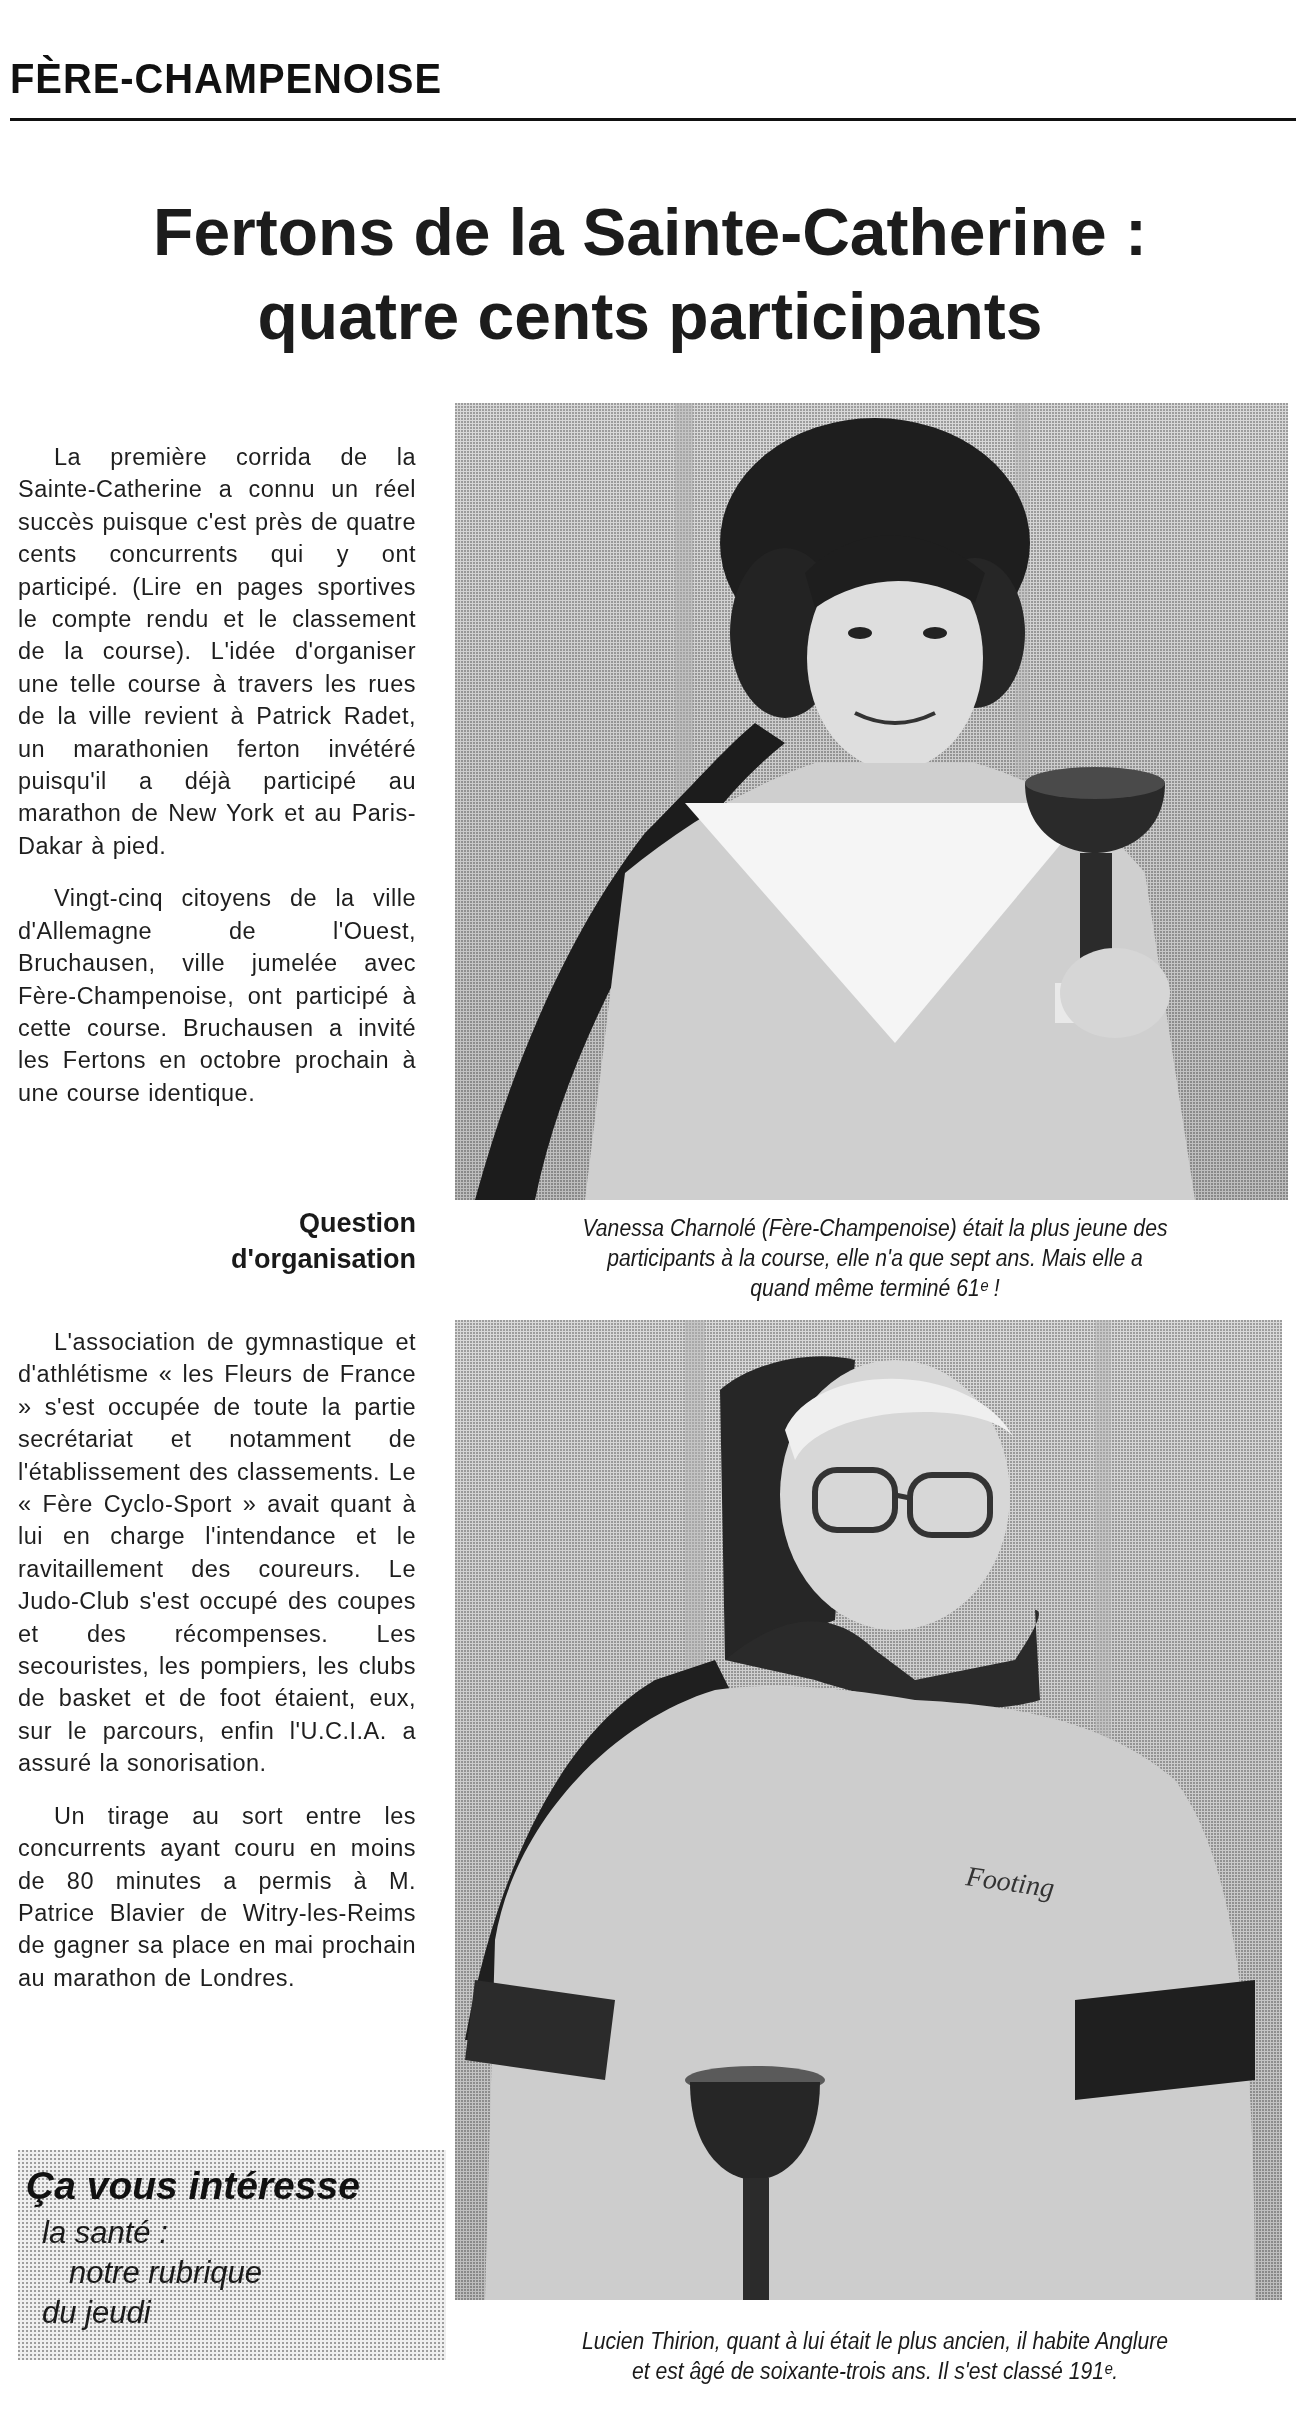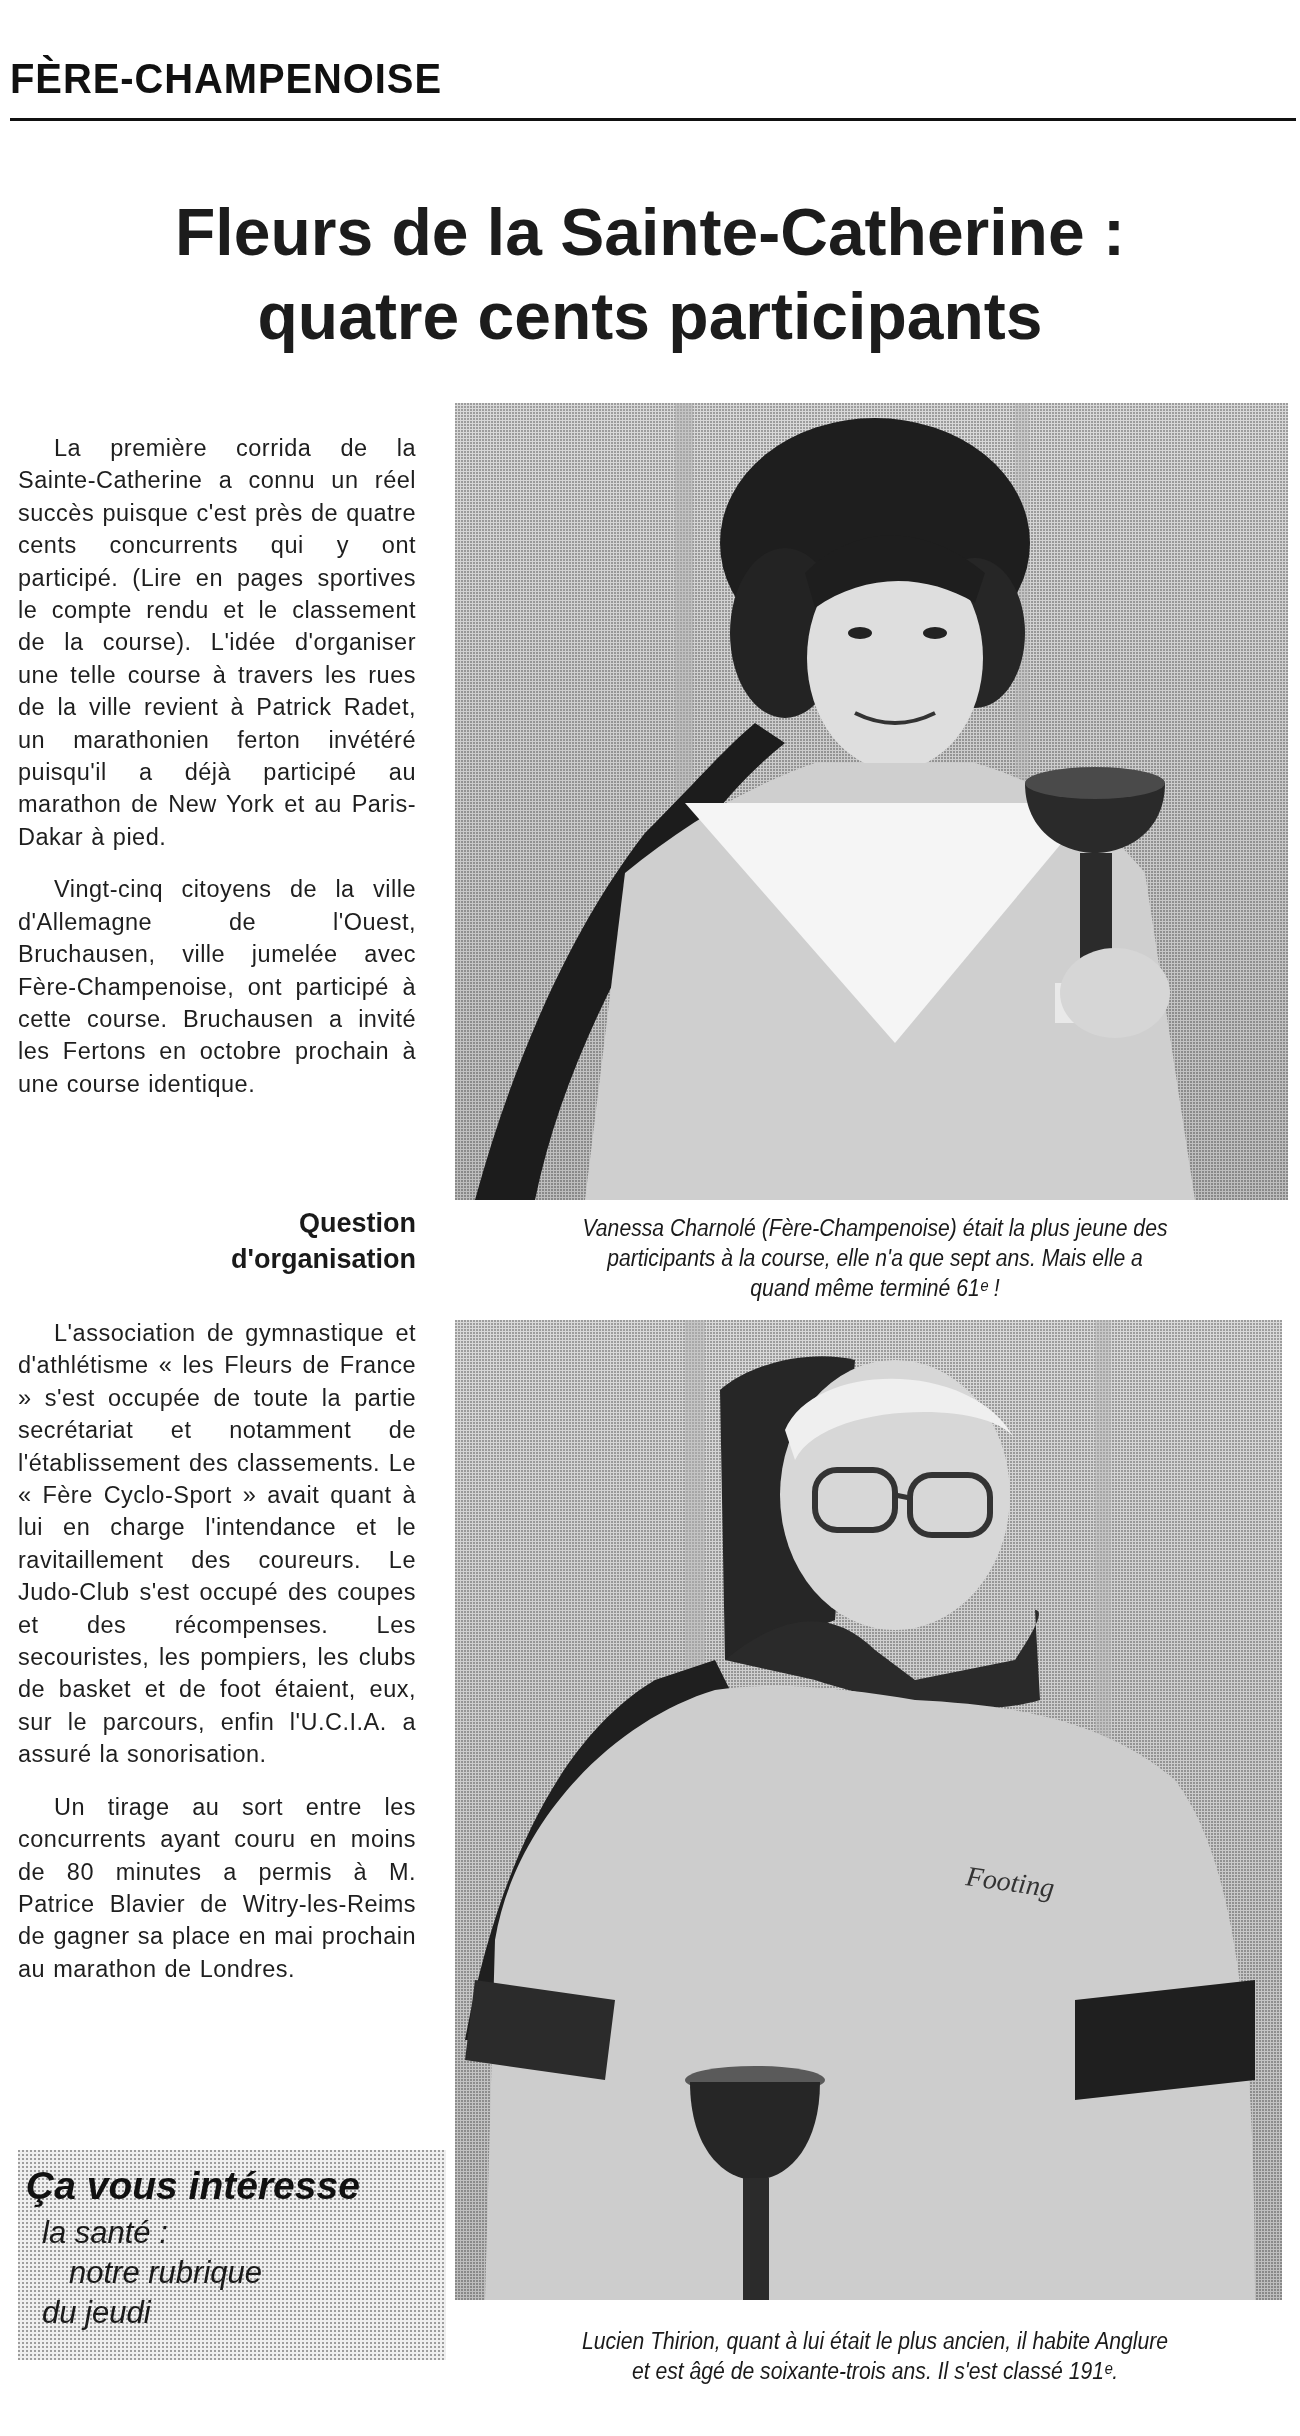--- a/index.html
+++ b/index.html
@@ -51,21 +51,21 @@
     .body-col {
       position: absolute;
       left: 18px;
       width: 398px;
       font-family: "Liberation Sans", sans-serif;
       font-size: 23.5px;
       line-height: 32.4px;
       color: #1e1e1e;
     }
     .body-col p {
-      margin: 7px 0 20px 0;
+      margin: 16px 0 20px 0;
       text-indent: 36px;
       text-align: justify;
       word-spacing: 1px;
       letter-spacing: 0.5px;
     }
     .subhead {
       position: absolute;
       left: 18px;
       width: 398px;
       top: 1205px;
@@ -129,21 +129,21 @@
       white-space: nowrap;
     }
   </style>
 </head>
 <body>
 
 <div class="section-header">FÈRE-CHAMPENOISE</div>
 <div class="header-rule"></div>
 
 <h1 class="headline" style="margin:0;">
-  <span class="line">Fleurs de la Sainte-Catherine :</span>
+  <span class="line">Fertons de la Sainte-Catherine :</span>
   <span class="line">quatre cents participants</span>
 </h1>
 
 <div class="body-col" style="top:425px;">
   <p>La première corrida de la Sainte-Catherine a connu un réel succès puisque c'est près de quatre cents concurrents qui y ont participé. (Lire en pages sportives le compte rendu et le classement de la course). L'idée d'organiser une telle course à travers les rues de la ville revient à Patrick Radet, un marathonien ferton invétéré puisqu'il a déjà participé au marathon de New York et au Paris-Dakar à pied.</p>
   <p>Vingt-cinq citoyens de la ville d'Allemagne de l'Ouest, Bruchausen, ville jumelée avec Fère-Champenoise, ont participé à cette course. Bruchausen a invité les Fertons en octobre prochain à une course identique.</p>
 </div>
 
 <div class="subhead">
   <div>Question</div>

